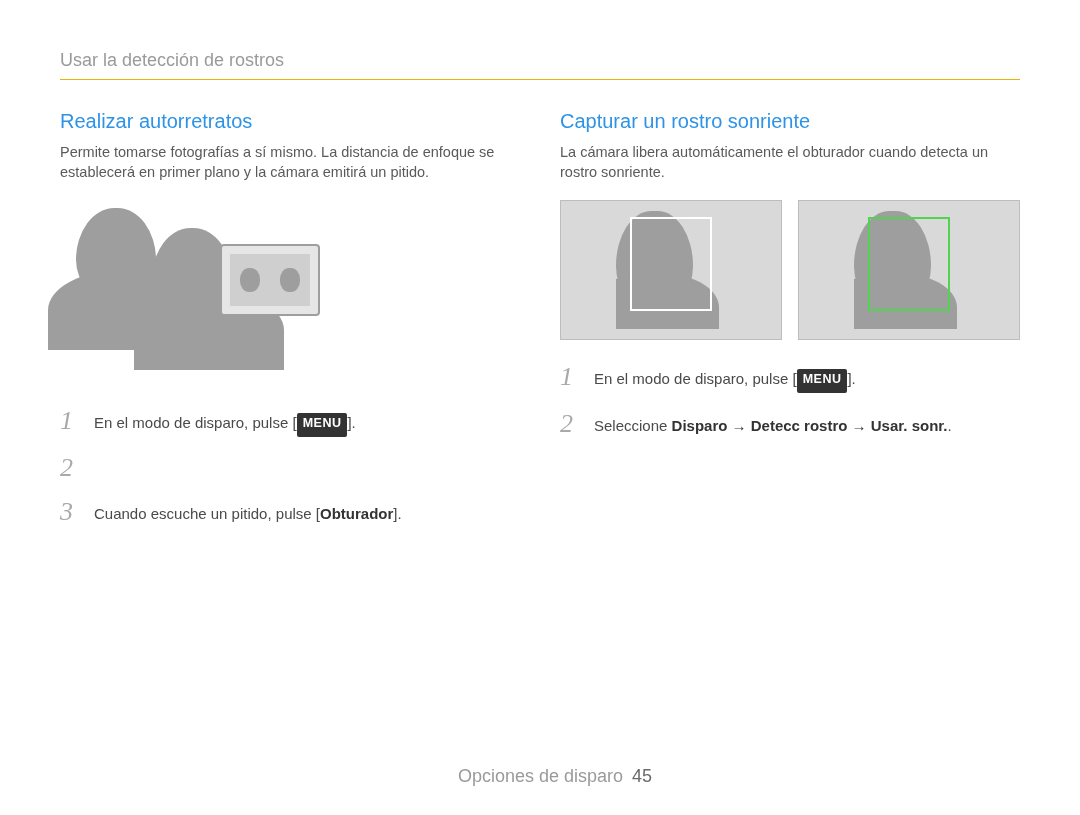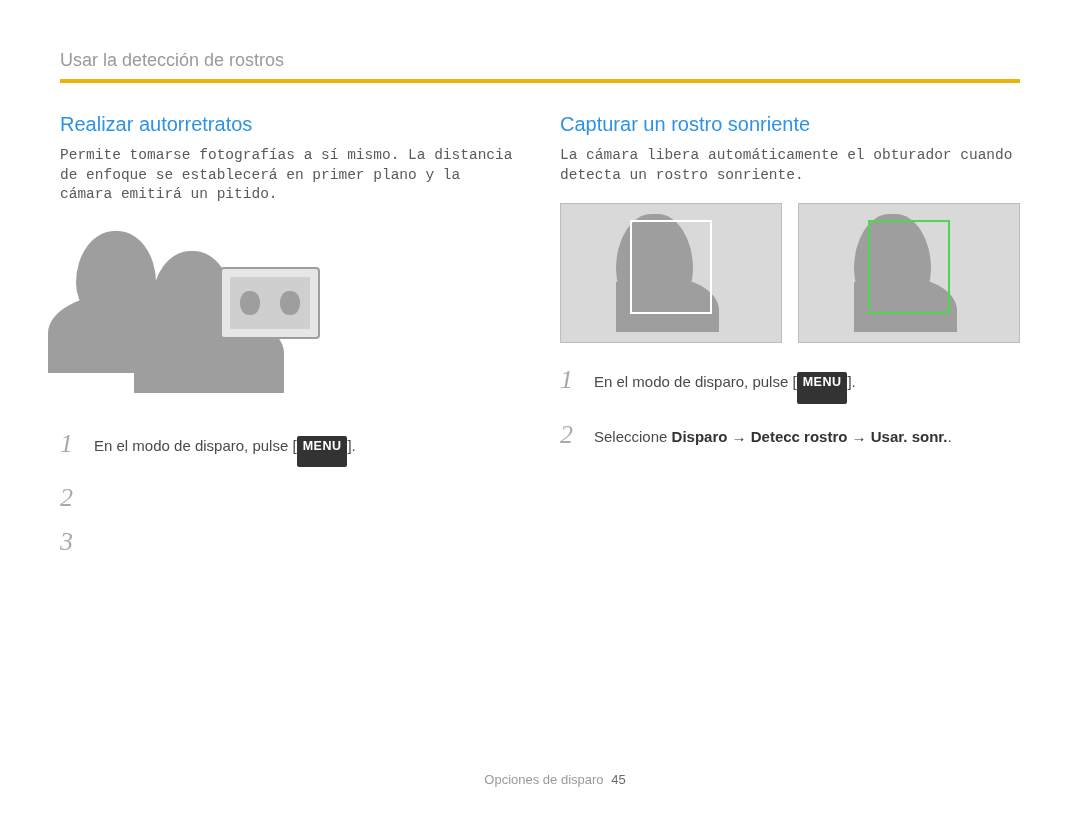--- a/index.html
+++ b/index.html
@@ -9,21 +9,21 @@
     background: #ffffff;
     font-family: Arial, Helvetica, sans-serif;
     color: #4a4a4a;
     position: relative;
     padding: 50px 60px 30px 60px;
   }
   .breadcrumb {
     font-size: 18px;
     color: #9a9a9a;
     font-weight: 300;
-    border-bottom: 4px solid #eab308;
+    border-bottom: 1px solid #eab308;
     padding-bottom: 8px;
     margin-bottom: 30px;
   }
   .columns {
     display: flex;
     gap: 40px;
   }
   .col {
     flex: 1;
     min-width: 0;
@@ -32,21 +32,20 @@
     font-size: 20px;
     color: #2d93e6;
     font-weight: 400;
     margin-bottom: 10px;
   }
   .section-desc {
     font-size: 14.5px;
     line-height: 1.35;
     color: #5a5a5a;
     margin-bottom: 18px;
-    font-family: Liberation Mono, monospace;
   }
   .illus-row {
     display: flex;
     gap: 16px;
     margin-bottom: 24px;
   }
   .illus-box {
     flex: 1;
     height: 140px;
     background: #d9d9d9;
@@ -174,21 +173,21 @@
     line-height: 1.5;
     padding-top: 4px;
   }
   .step-text .b { font-weight: 700; color:#333; }
   .menu-badge {
     display:inline-block;
     background:#333;
     color:#fff;
     font-weight:700;
     font-size:12.5px;
-    padding:1px 6px 12px;
+    padding:1px 6px 4px;
     border-radius:2px;
     letter-spacing:0.5px;
     vertical-align: 1px;
     text-align: center;
   }
   .bullet-sub {
     margin-top: 6px;
     font-size: 14px;
     color: #6a6a6a;
     line-height: 1.4;
@@ -198,21 +197,21 @@
     width:5px;height:5px;border-radius:50%;
     background:#6a6a6a;
     margin: 0 8px 2px 2px;
     vertical-align: middle;
   }
   .footer {
     position:absolute;
     bottom: 28px;
     left:0; right:0;
     text-align:center;
-    font-size:13px;
+    font-size:18px;
     color:#9a9a9a;
     margin-left:30px;
   }
   .footer .pg { color:#6a6a6a; margin-left:4px; }
 </style>
 </head>
 <body>
 
 <div class="breadcrumb">Usar la detección de rostros</div>
 
@@ -240,20 +239,23 @@
         <div class="step-num">1</div>
         <div class="step-text">
           <span>En el modo de disparo, pulse [</span><span class="menu-badge">MENU</span><span>].</span>
         </div>
       </div>
       <div class="step">
         <div class="step-num">2</div>
       </div>
       <div class="step">
         <div class="step-num">3</div>
+        <div class="step-text">
+          <span>Cuando escuche un pitido, pulse [</span><span class="b">Obturador</span><span>].</span>
+        </div>
       </div>
     </div>
   </div>
 
   <div class="col">
     <h2 class="section-heading">Capturar un rostro sonriente</h2>
     <p class="section-desc">La cámara libera automáticamente el obturador cuando detecta un rostro sonriente.</p>
 
     <div class="illus-row">
       <div class="illus-box">

